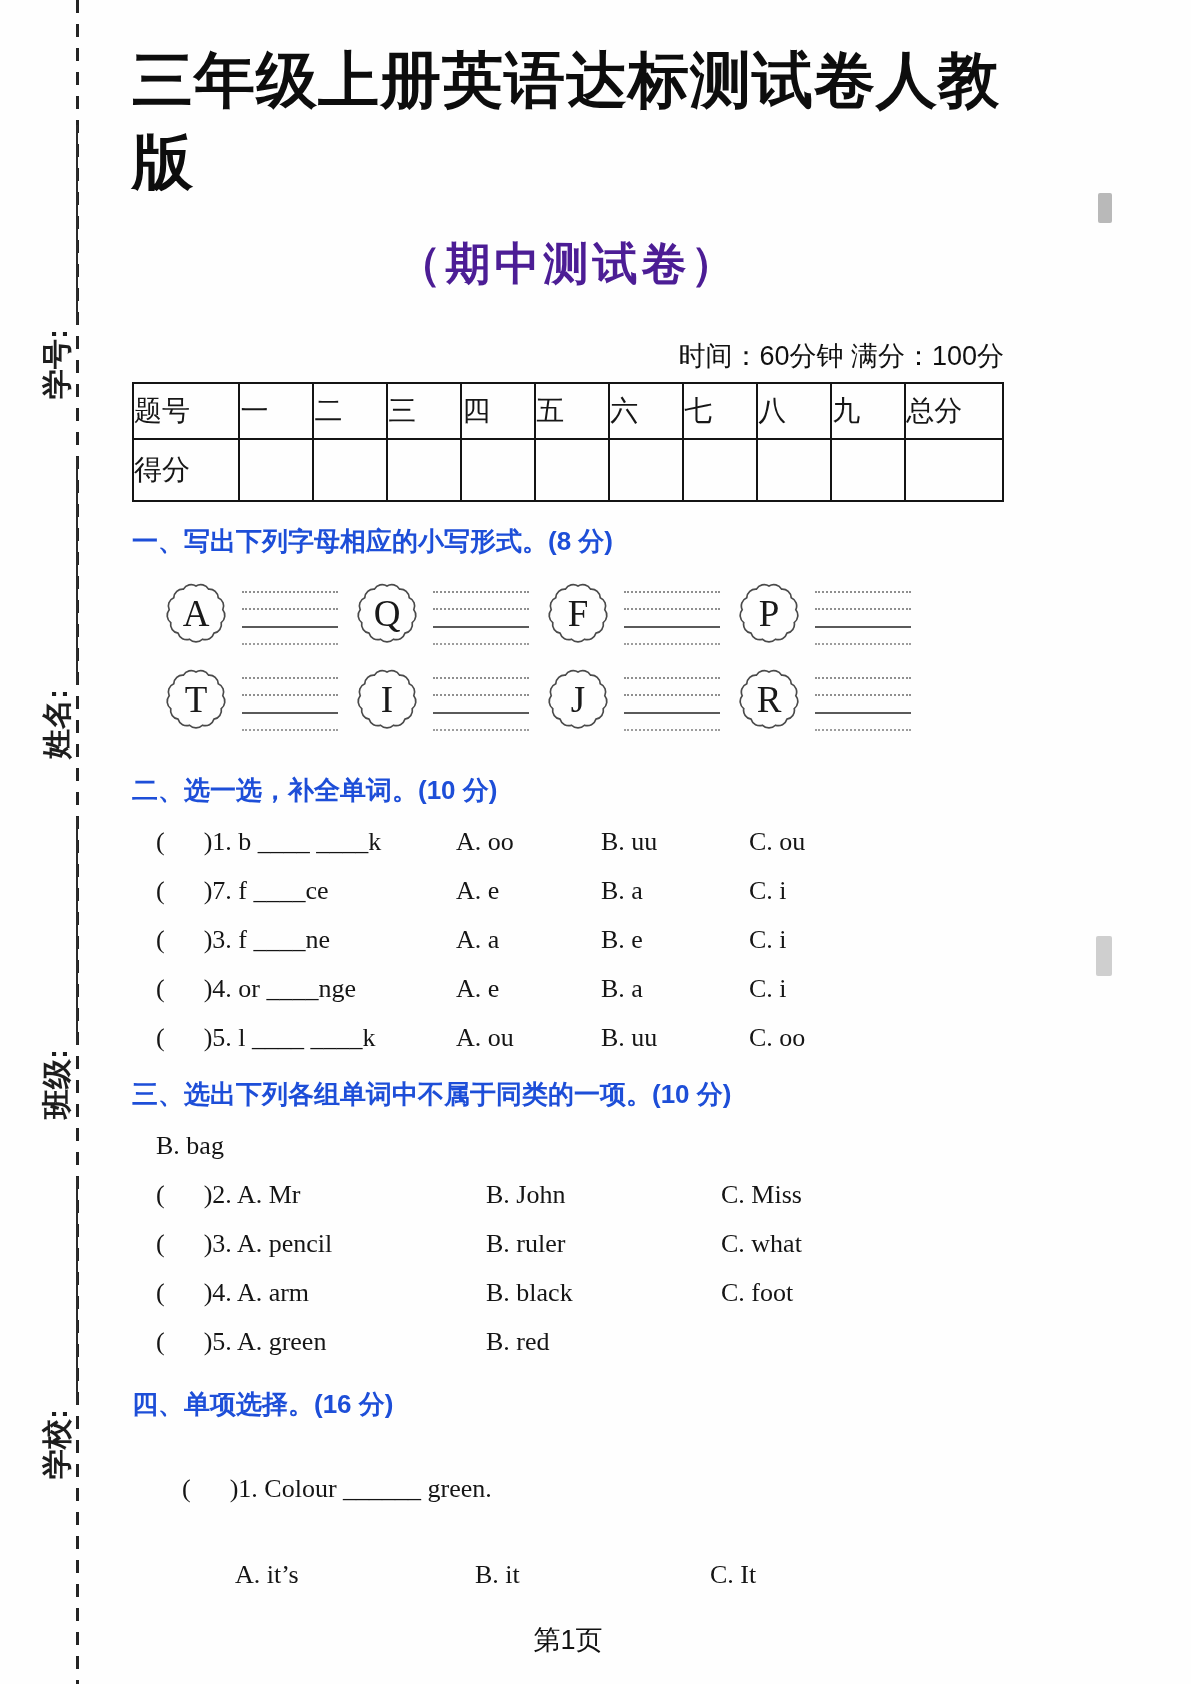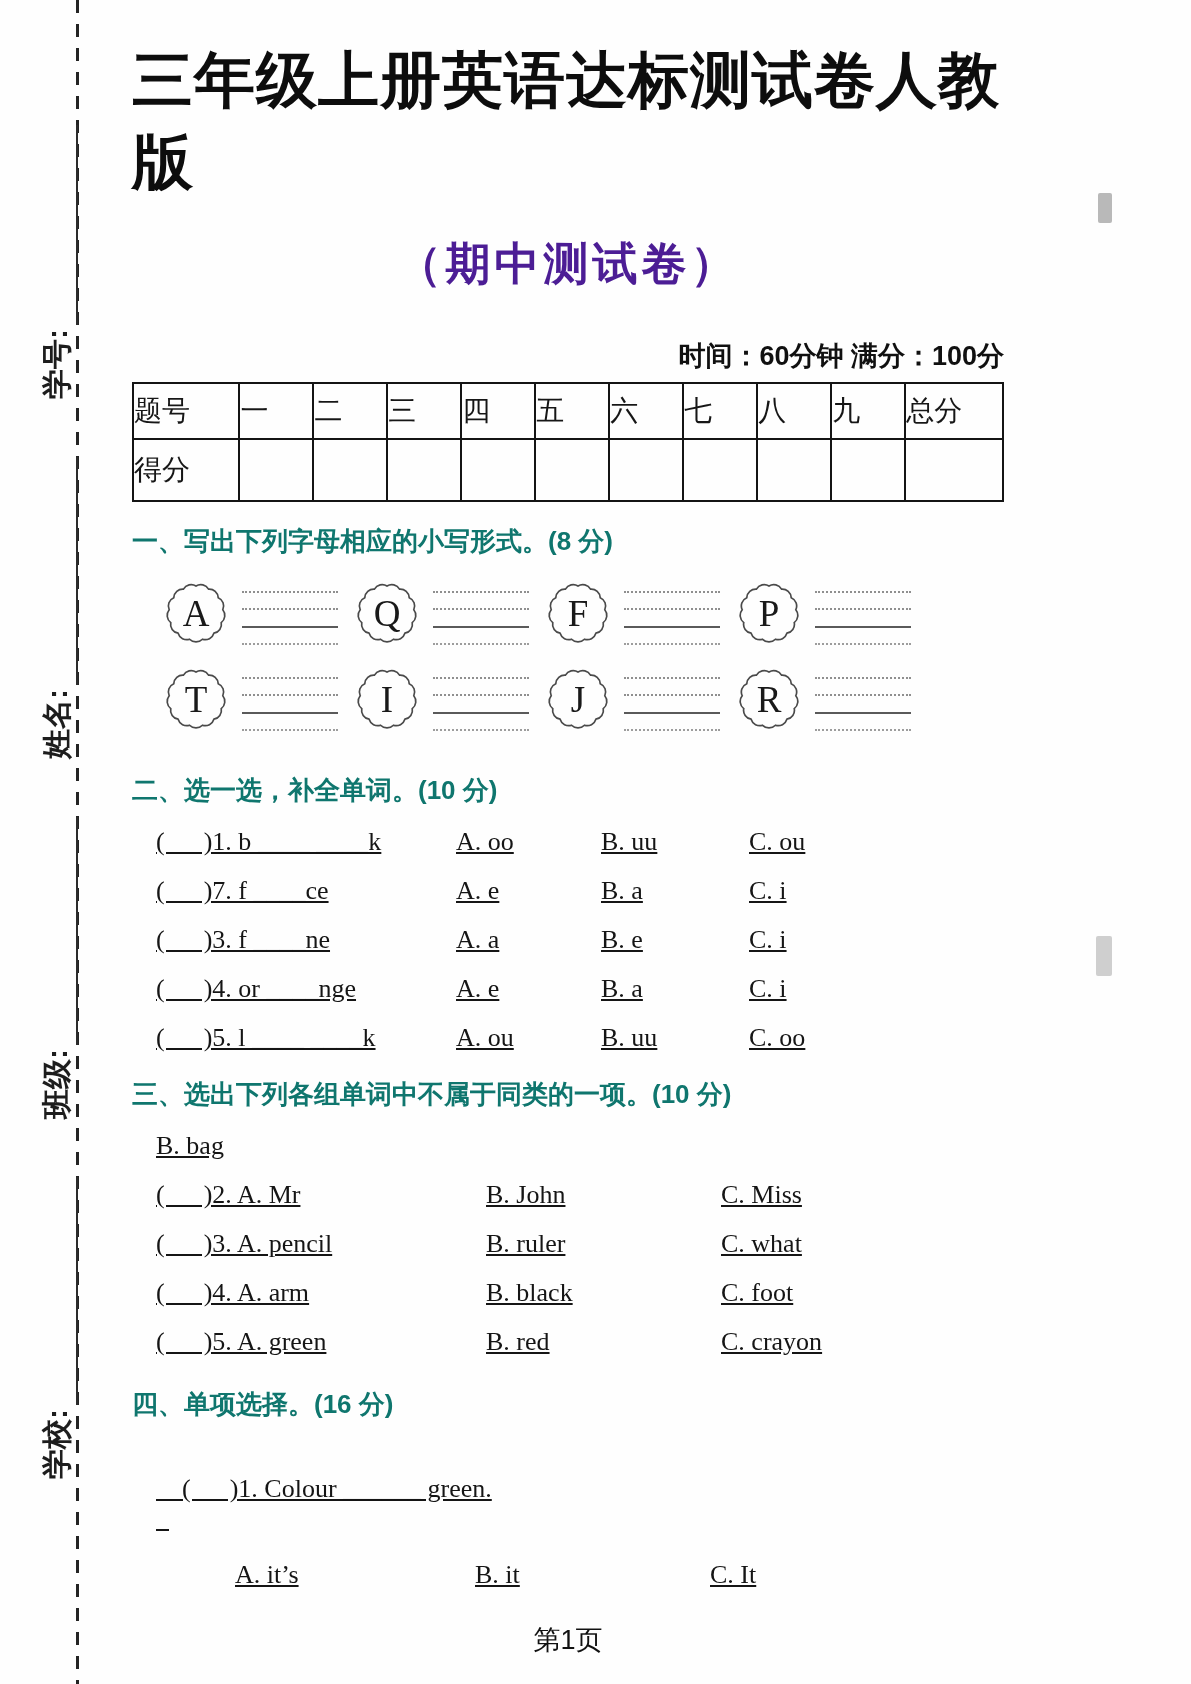--- a/index.html
+++ b/index.html
@@ -18,45 +18,45 @@
     display:flex;align-items:flex-end;box-sizing:border-box;
     padding-left:205px;font-size:30px;font-weight:600;color:#1d1d1d;
   }
   .mfield{display:flex;align-items:flex-end;margin-right:58px;white-space:nowrap;}
   .mfield .blank{display:inline-block;width:228px;height:1.15em;border-bottom:2px solid #2c2c2c;margin-left:4px;}
   .mfield:last-child .blank{width:200px;}
   
   .content{position:absolute;left:132px;top:0;width:872px;}
   .title{margin-top:40px;text-align:left;font-size:61px;font-weight:800;letter-spacing:1px;color:#0d0d0d;}
   .subtitle{margin-top:30px;text-align:center;font-size:45px;font-weight:800;letter-spacing:4px;color:#4c1d95;}
-  .meta{margin-top:44px;text-align:right;font-size:27px;font-weight:700;color:#101010;}
+  .meta{margin-top:44px;text-align:right;font-size:27px;font-weight:400;color:#101010;}
   
   table.score{width:100%;border-collapse:collapse;margin-top:8px;table-layout:fixed;}
   table.score td{border:2px solid #141414;font-size:28px;height:54px;padding:0;}
   table.score tr.r2 td{height:60px;}
   table.score td.lab{width:12%;}
   table.score td.tot{width:11%;}
   
-  .sec-head{font-size:26px;font-weight:700;color:#0f766e;margin-top:22px;}
+  .sec-head{font-size:26px;font-weight:700;color:#1d4ed8;margin-top:22px;}
   
   .letter-row{display:flex;gap:11px;margin-top:16px;padding-left:26px;}
   .letter-group{display:flex;align-items:center;width:180px;}
   .cloud{position:relative;width:76px;height:76px;flex:none;}
   .cloud svg{position:absolute;left:0;top:0;}
   .cloud .ch{
     position:absolute;left:0;top:0;width:76px;height:76px;display:flex;align-items:center;justify-content:center;
     font-family:"Liberation Serif",serif;font-size:37px;color:#191919;
   }
   .guide{flex:1;height:54px;margin-left:8px;margin-top:10px;display:flex;flex-direction:column;justify-content:space-between;}
   .guide .ln{height:0;}
   .guide .dot{border-top:2px dotted #8f8f8f;}
   .guide .dot2{border-top:2px dotted #9d9d9d;}
   .guide .solid{border-top:2px solid #5a5a5a;}
   
-  .qfont{font-family:"Liberation Serif",serif;font-size:26px;color:#151515;white-space:pre;text-decoration:underline;}
+  .qfont{font-family:"Liberation Serif",serif;font-size:26px;color:#151515;white-space:pre;}
   .q2{display:grid;grid-template-columns:300px 145px 148px 1fr;margin:19px 0 0 24px;}
   .q3{display:grid;grid-template-columns:330px 235px 1fr;margin:19px 0 0 24px;}
   .q4line{margin:22px 0 0 24px;}
   .q4opts{display:grid;grid-template-columns:240px 235px 1fr;margin:26px 0 0 103px;}
   
   .footer{position:absolute;bottom:26px;left:132px;width:872px;text-align:center;font-size:27px;color:#111;}
   
   .art{position:absolute;border-radius:2px;}
   .art1{left:1098px;top:193px;width:14px;height:30px;background:#b9b9b9;}
   .art2{left:1096px;top:936px;width:16px;height:40px;background:#cfcfcf;}
@@ -293,21 +293,20 @@
     <span>C. what</span>
   </div>
   <div class="q3 qfont">
     <span>(      )4. A. arm</span>
     <span>B. black</span>
     <span>C. foot</span>
   </div>
   <div class="q3 qfont">
     <span>(      )5. A. green</span>
     <span>B. red</span>
-    <span>C. crayon</span>
   </div>
 
   <div class="sec-head" style="margin-top:30px;">四、单项选择。(16 分)</div>
 
   <div class="q4line qfont">
     <span>(      )1. Colour ______ green.</span>
   </div>
   <div class="q4opts qfont">
     <span>A. it’s</span>
     <span>B. it</span>

